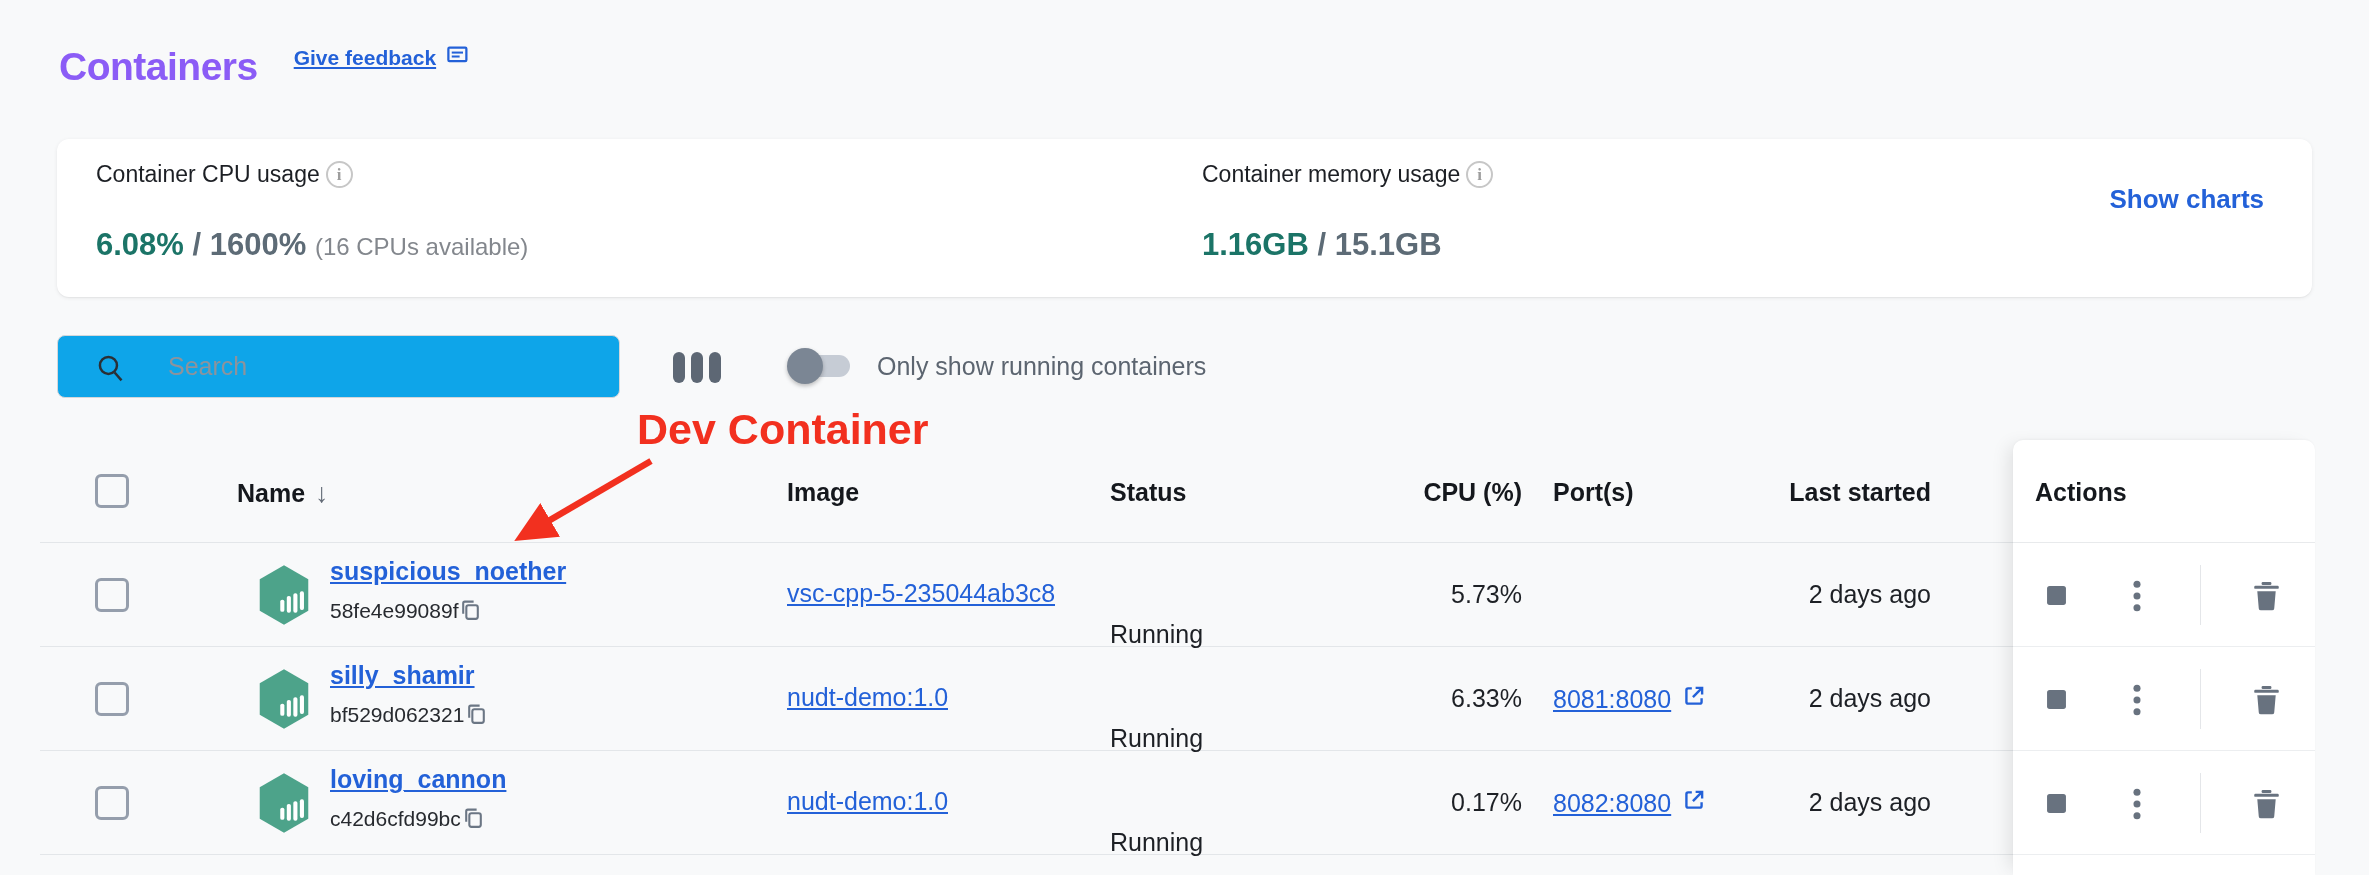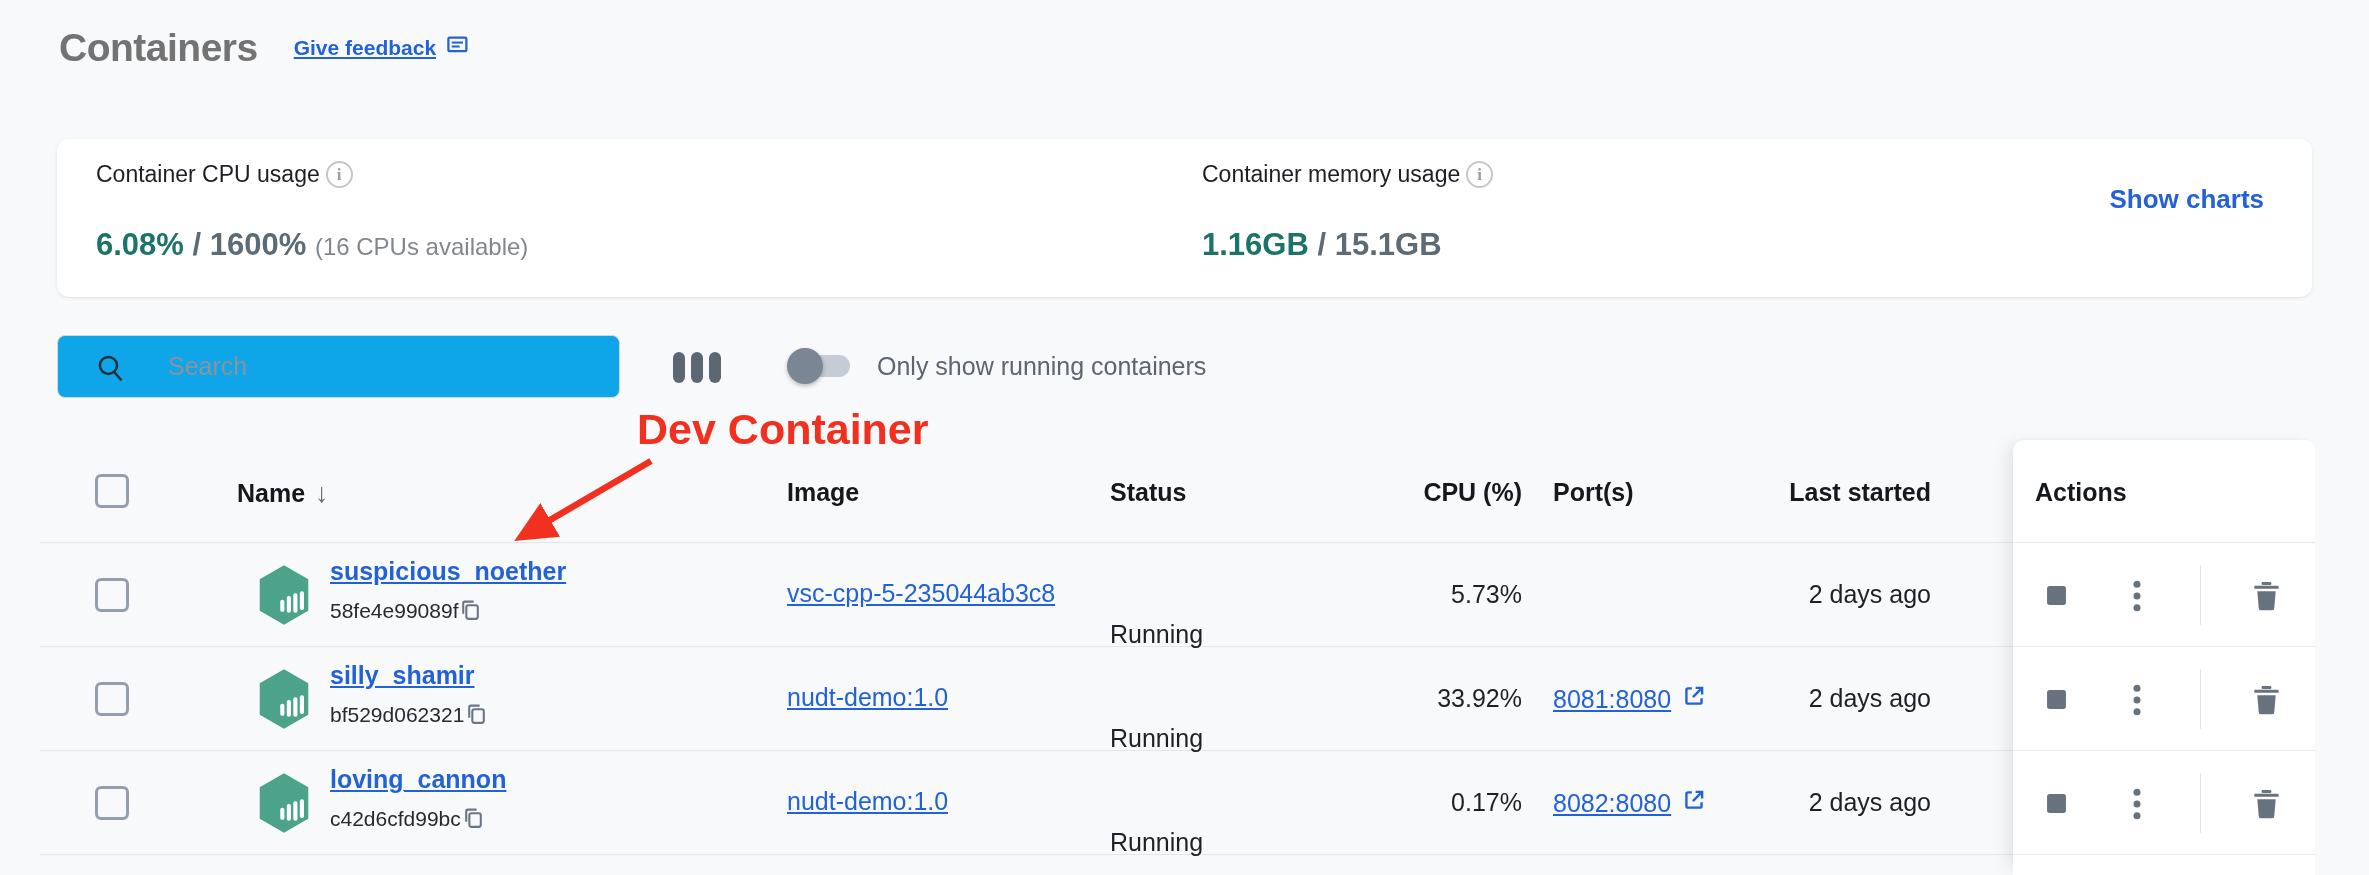--- a/index.html
+++ b/index.html
@@ -7,21 +7,21 @@
   body {
     position:relative; overflow:hidden;
     background:#f8f9fa;
     font-family:"Liberation Sans","DejaVu Sans",sans-serif;
     color:#1c1f24;
   }
   a { text-decoration:none; }
 
   
   .page-header { position:absolute; left:59px; top:26px; display:flex; align-items:center; gap:36px; }
-  .page-title { font-size:39px; font-weight:700; letter-spacing:-0.5px; color:#737373; }
+  .page-title { font-size:39px; font-weight:700; letter-spacing:-0.5px; color:#8b5cf6;margin-top:19px; }
   .feedback-link { display:flex; align-items:center; gap:9px; color:#2361d8; font-size:21px; font-weight:700; }
   .feedback-link .txt { text-decoration:underline; }
 
   
   .stats-card {
     position:absolute; left:57px; top:139px; width:2255px; height:158px;
     background:#ffffff; border-radius:12px;
     box-shadow:0 1px 4px rgba(0,0,0,.07), 0 1px 1px rgba(0,0,0,.04);
   }
   .stat-group { position:absolute; top:0; height:100%; }
@@ -234,21 +234,21 @@
       <span class="id-text">bf529d062321</span>
       <span class="copy-icon">
         <svg width="25" height="25" viewBox="0 0 24 24" fill="none" stroke="#6b7684" stroke-width="2">
             <rect x="8" y="7" width="11" height="13" rx="2"></rect>
             <path d="M5 15V5a1.5 1.5 0 0 1 1.5-1.5H15"></path>
           </svg>
       </span>
     </div>
     <a class="image-link" href="#">nudt-demo:1.0</a>
     <span class="cell-status">Running</span>
-    <span class="cell-cpu">33.92%</span>
+    <span class="cell-cpu">6.33%</span>
     <a class="port-link" href="#">
       <span class="pl-txt">8081:8080</span>
       <span>
         <svg width="26" height="26" viewBox="0 0 24 24" fill="none" stroke="#2361d8" stroke-width="2.2">
             <path d="M10 5H6.5A1.5 1.5 0 0 0 5 6.5v11A1.5 1.5 0 0 0 6.5 19h11a1.5 1.5 0 0 0 1.5-1.5V14"></path>
             <path d="M13.5 4.5H19.5V10.5"></path>
             <line x1="11" y1="13" x2="19" y2="5"></line>
           </svg>
       </span>
     </a>

